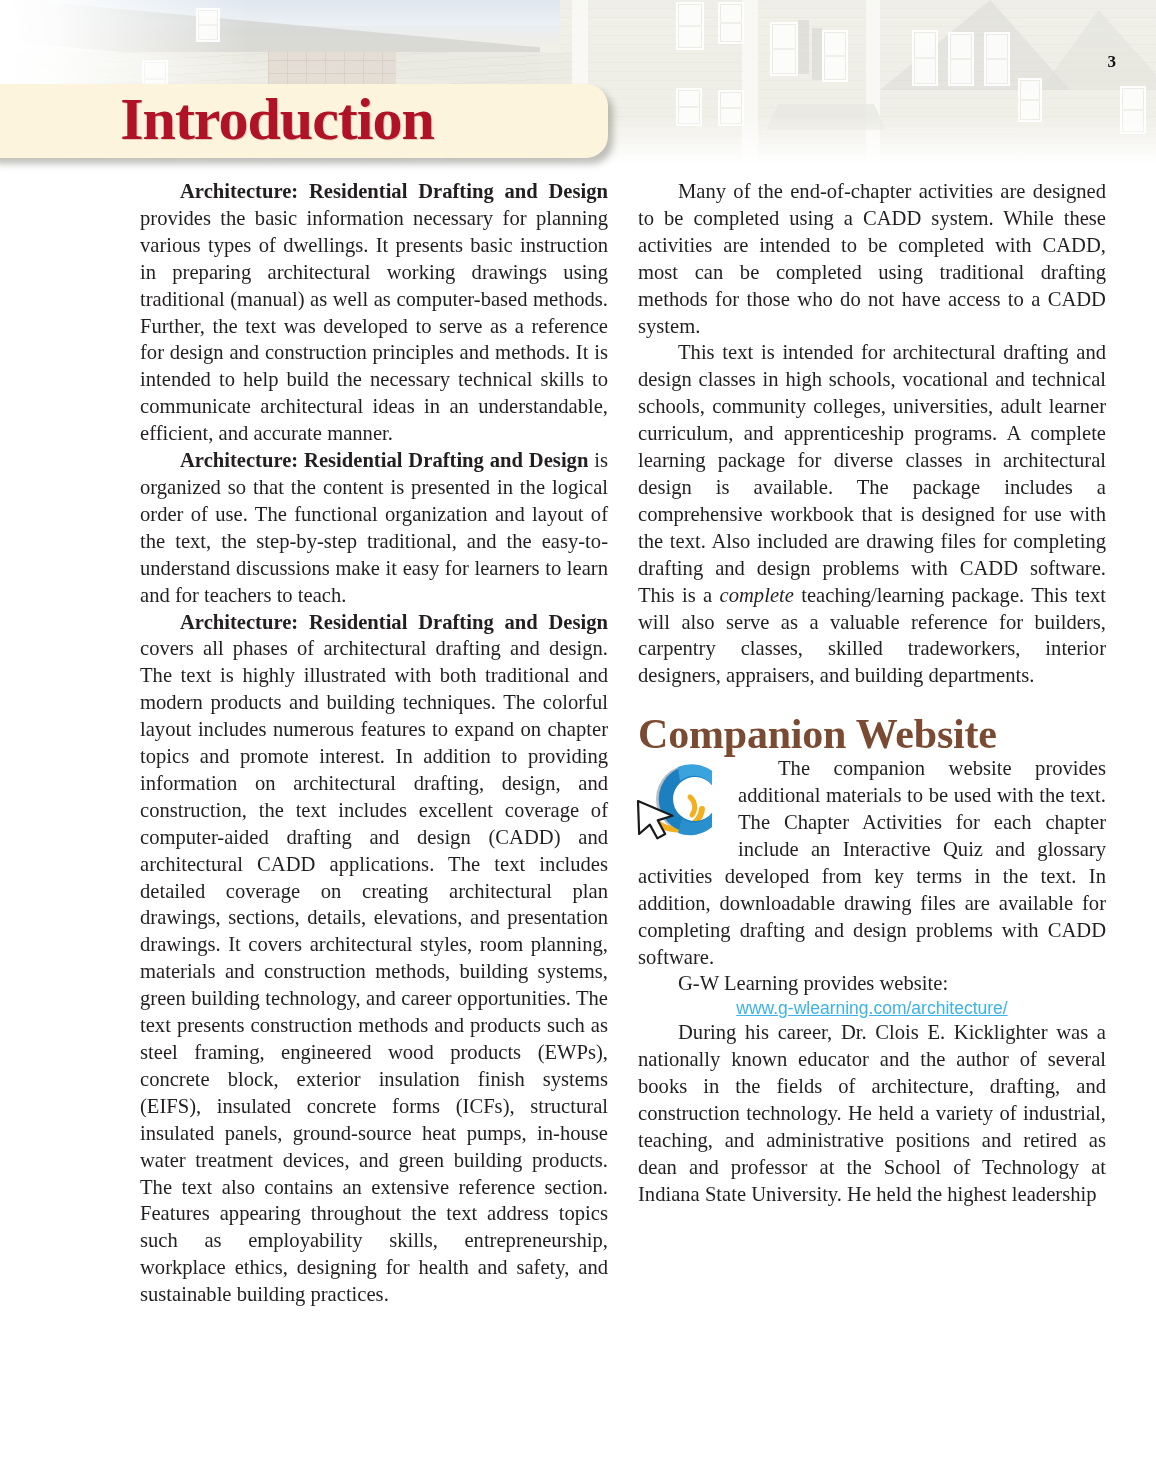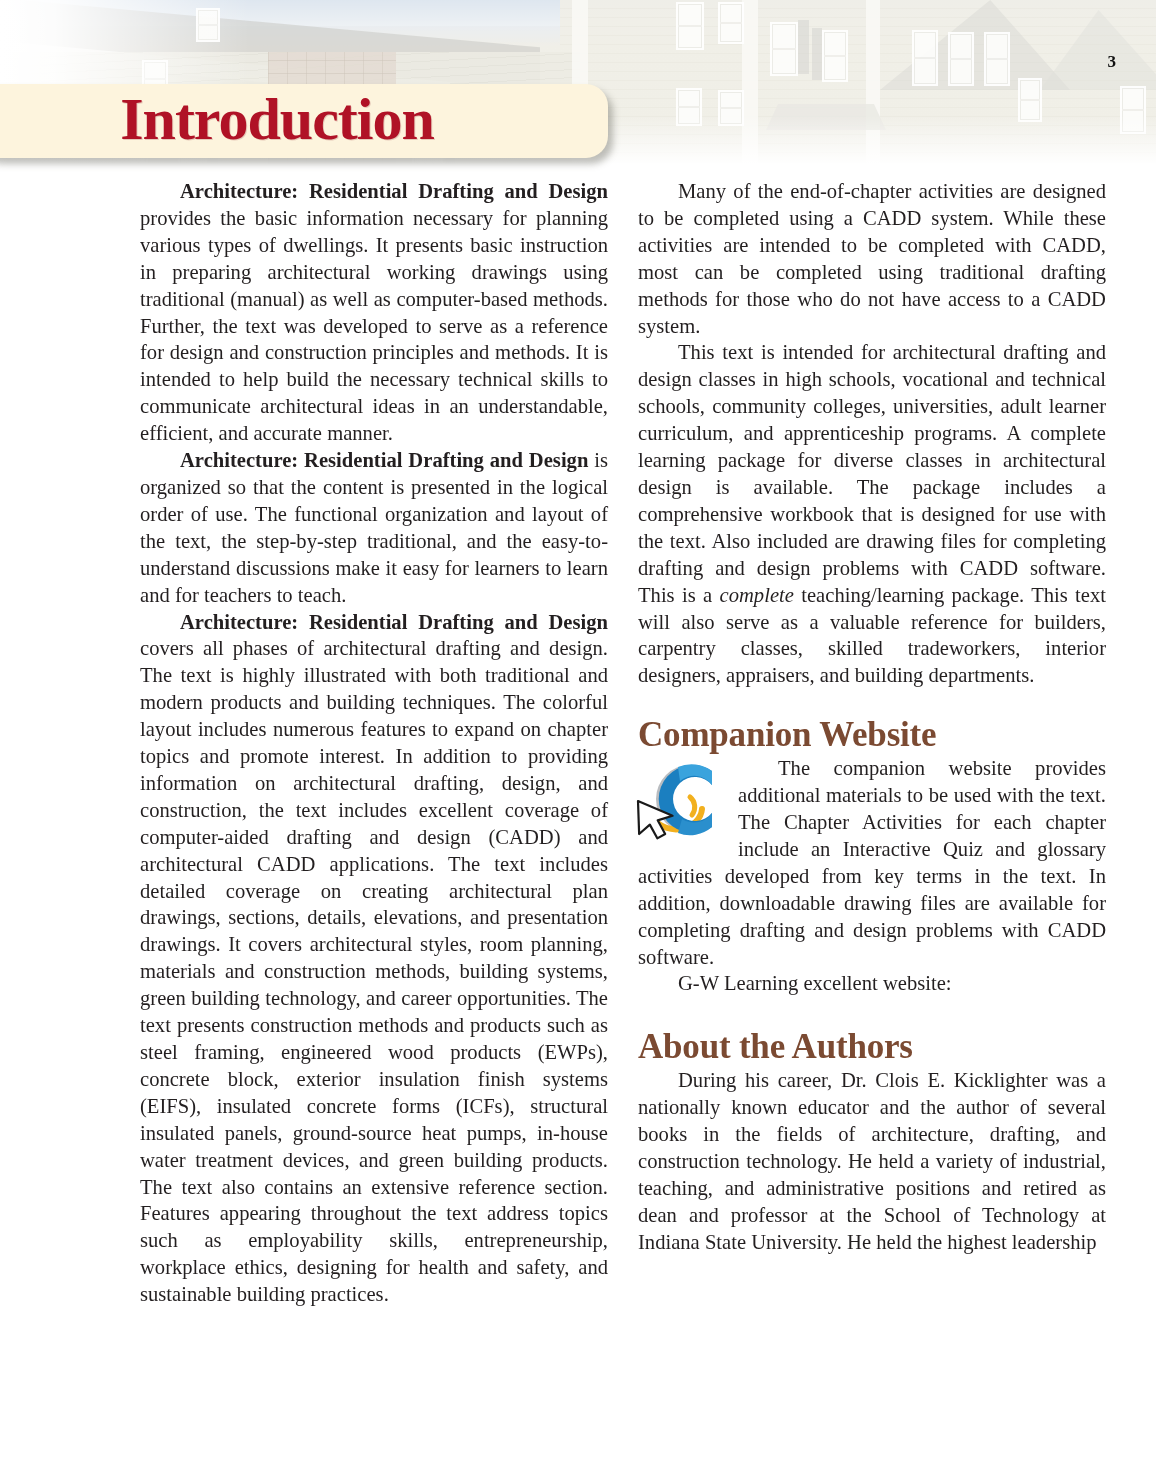--- a/index.html
+++ b/index.html
@@ -179,21 +179,21 @@
     hyphens: auto;
     -webkit-hyphens: auto;
   }
   p.body b { font-weight: bold; }
   p.body i { font-style: italic; }
 
   h2.section {
     margin: 26px 0 1px 0;
     font-family: "Liberation Serif", "DejaVu Serif", serif;
     font-weight: bold;
-    font-size: 35px;
+    font-size: 42px;
     line-height: 39px;
     color: #7b4a32;
     letter-spacing: -0.2px;
   }
   h2.section.tight { margin-top: 30px; }
 
   .url {
     color: #3bb3e8;
     font-family: "Liberation Sans", "DejaVu Sans", sans-serif;
     font-size: 17.5px;
@@ -306,21 +306,21 @@
             <path d="M44 76 A34 34 0 0 0 78 70 L78 56 A22 22 0 0 1 48 62 Z" fill="#2a8fcd"></path>
 
             <g transform="translate(4,44) rotate(-2)">
               <path d="M0 0 L34 16 L19 20 L26 34 L18 38 L11 24 L0 33 Z" fill="#ffffff" stroke="#1a1a1a" stroke-width="2.2" stroke-linejoin="round"></path>
             </g>
           </svg>
         </span>
         <span>The companion website provides additional materials to be used with the text. The Chapter Activities for each chapter include an Interactive Quiz and glossary activities developed from key terms in the text. In addition, downloadable drawing files are available for completing drafting and design problems with CADD software.</span>
       </p>
 
-      <p class="body">G-W Learning excellent website:</p>
-
-      <h2 class="section tight">About the Authors</h2>
+      <p class="body">G-W Learning provides website:</p>
+      <a class="url" href="#">www.g-wlearning.com/architecture/</a>
+
 
       <p class="body">During his career, Dr. Clois E. Kicklighter was a nationally known educator and the author of several books in the fields of architecture, drafting, and construction technology. He held a variety of industrial, teaching, and administrative positions and retired as dean and professor at the School of Technology at Indiana State University. He held the highest leadership</p>
 
     </div>
   </div>
 </div>
 
 </body></html>

